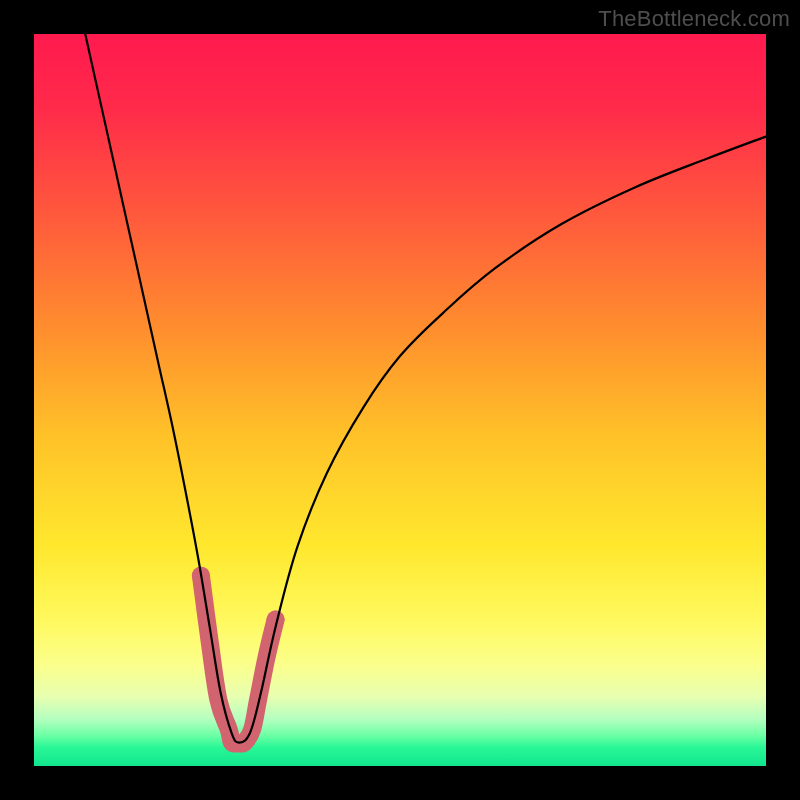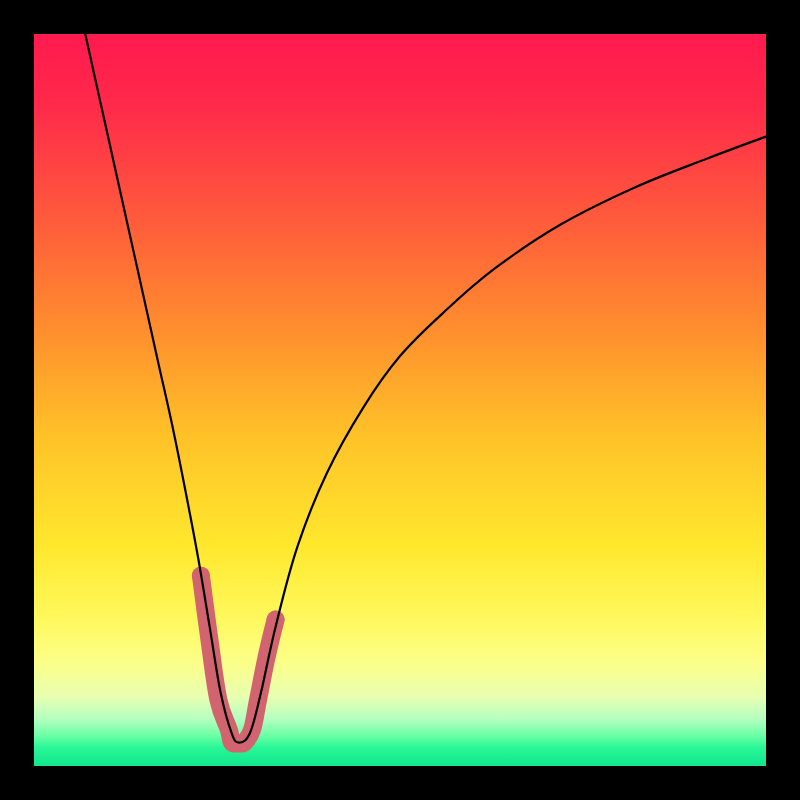--- a/index.html
+++ b/index.html
@@ -74,13 +74,14 @@
     <svg class="curves" viewBox="0 0 732 732" preserveAspectRatio="none">
       <g id="marker-group" stroke-linecap="round" stroke-linejoin="round" fill="none">
           <path d="M 166.90 541.68 C 168.48 553.54, 172.52 585.16, 175.68 607.56 C 178.84 629.96, 181.04 650.31, 184.46 666.12 C 187.89 681.93, 192.34 687.89, 194.71 695.40 C 197.08 702.91, 196.32 705.34, 197.64 707.84 C 198.96 710.35, 200.45 709.04, 202.03 709.31 C 203.61 709.57, 204.84 709.57, 206.42 709.31 C 208.01 709.04, 208.71 710.35, 210.82 707.84 C 212.92 705.34, 215.76 702.91, 218.14 695.40 C 220.51 687.89, 221.36 679.30, 223.99 666.12 C 226.63 652.94, 229.61 636.69, 232.78 622.20 C 235.94 607.71, 239.98 592.19, 241.56 585.60" stroke="#d2646f" stroke-width="18" fill="none" stroke-linecap="round" stroke-linejoin="round"></path>
           <circle cx="166.90" cy="541.68" r="9" fill="#d2646f"></circle>
           <circle cx="241.56" cy="585.60" r="9" fill="#d2646f"></circle>
         </g>
       <path id="main-curve" fill="none" stroke-linecap="round" stroke-linejoin="round" d="M 51.24 0.00 C 53.88 11.86, 60.61 42.16, 65.88 65.88 C 71.15 89.60, 75.25 108.04, 80.52 131.76 C 85.79 155.48, 89.89 173.92, 95.16 197.64 C 100.43 221.36, 104.53 239.80, 109.80 263.52 C 115.07 287.24, 119.17 305.68, 124.44 329.40 C 129.71 353.12, 133.81 370.25, 139.08 395.28 C 144.35 420.31, 149.11 444.76, 153.72 468.48 C 158.33 492.20, 160.75 504.64, 164.70 527.04 C 168.65 549.44, 171.73 569.20, 175.68 592.92 C 179.63 616.64, 182.71 639.69, 186.66 658.80 C 190.61 677.91, 194.35 690.10, 197.64 699.06 C 200.93 708.02, 201.67 708.58, 204.96 708.58 C 208.25 708.58, 211.99 708.02, 215.94 699.06 C 219.89 690.10, 222.31 677.91, 226.92 658.80 C 231.53 639.69, 234.97 619.27, 241.56 592.92 C 248.15 566.57, 254.30 540.07, 263.52 512.40 C 272.74 484.73, 280.94 464.23, 292.80 439.20 C 304.66 414.17, 316.22 394.40, 329.40 373.32 C 342.58 352.24, 351.51 339.21, 366.00 322.08 C 380.49 304.95, 392.79 293.97, 409.92 278.16 C 427.05 262.35, 440.08 250.05, 461.16 234.24 C 482.24 218.43, 502.01 204.81, 527.04 190.32 C 552.07 175.83, 573.89 165.58, 600.24 153.72 C 626.59 141.86, 649.72 133.66, 673.44 124.44 C 697.16 115.22, 721.46 106.43, 732.00 102.48" stroke="#000000" stroke-width="2.2"></path>
     </svg>
   </div>
 
+  <div class="watermark">TheBottleneck.com</div>
 </div>
 
 </body></html>

